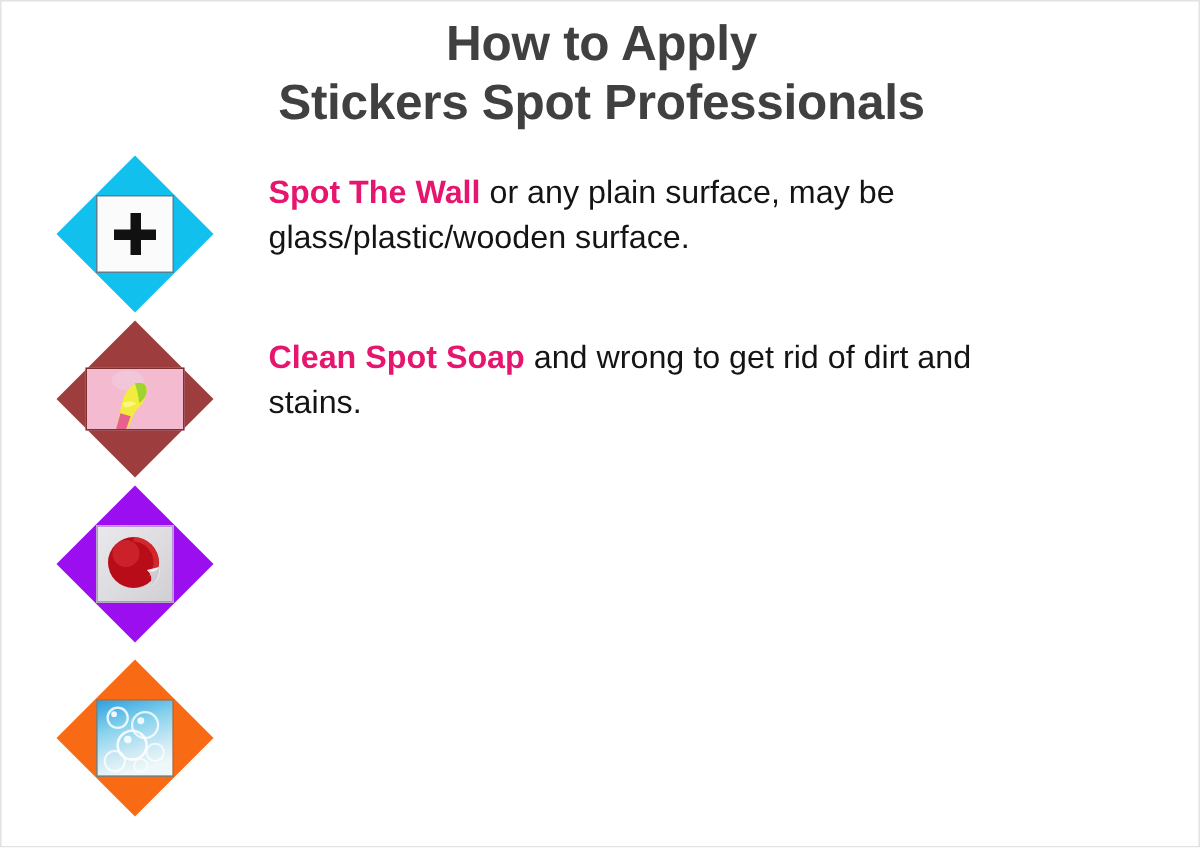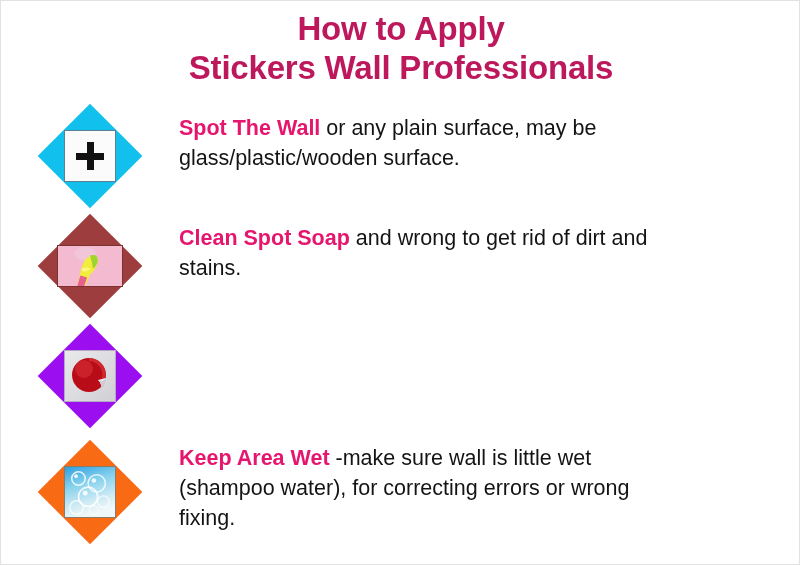--- a/index.html
+++ b/index.html
@@ -24,21 +24,21 @@
 
   
   #title-block {
     position: absolute;
     top: 8px;
     left: 0;
     width: 800px;
     text-align: center;
   }
   .title-line {
-    color: #be185d;
+    color: #404040;
     font-weight: bold;
     font-size: 33px;
     line-height: 39px;
     letter-spacing: -0.2px;
     white-space: nowrap;
   }
 
   
   #steps {
     position: absolute;
@@ -166,21 +166,21 @@
     font-weight: bold;
   }
 </style>
 </head>
 <body>
 
 <div id="page">
 
   <div id="title-block">
     <div class="title-line">How to Apply</div>
-    <div class="title-line">Stickers Wall Professionals</div>
+    <div class="title-line">Stickers Spot Professionals</div>
   </div>
 
   <div id="steps">
 
     <div class="step-row">
       <div class="icon-cell">
         <div class="diamond-wrap">
           <div class="diamond" style="background:#12c0ee;"></div>
           <div class="inner-tile tile-plus">
             <div class="plus-glyph"></div>
@@ -251,19 +251,16 @@
               <circle cx="40" cy="36" r="6" fill="none" stroke="#ffffff" stroke-width="1.4" opacity="0.7"></circle>
               <circle cx="12" cy="42" r="7" fill="none" stroke="#ffffff" stroke-width="1.5" opacity="0.75"></circle>
               <circle cx="30" cy="45" r="4.5" fill="none" stroke="#ffffff" stroke-width="1.2" opacity="0.7"></circle>
               <circle cx="11.5" cy="9.5" r="2" fill="#ffffff" opacity="0.9"></circle>
               <circle cx="30" cy="14" r="2.4" fill="#ffffff" opacity="0.85"></circle>
               <circle cx="21" cy="27" r="2.6" fill="#ffffff" opacity="0.85"></circle>
             </svg>
           </div>
         </div>
       </div>
-      <div class="text-cell">
-        <div class="step-text"><span class="step-lead">Keep Area Wet</span><span> -make sure wall is little wet (shampoo water), for correcting errors or wrong fixing.</span></div>
-      </div>
     </div>
 
   </div>
 </div>
 
 </body></html>

